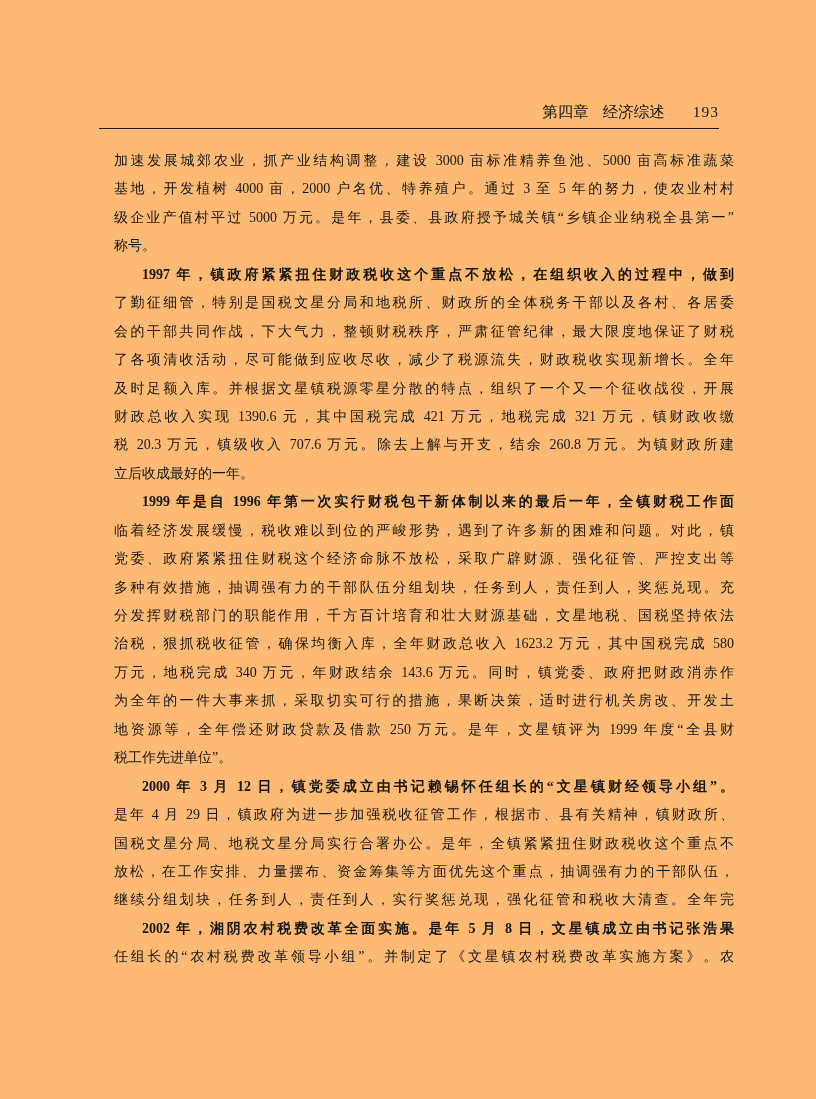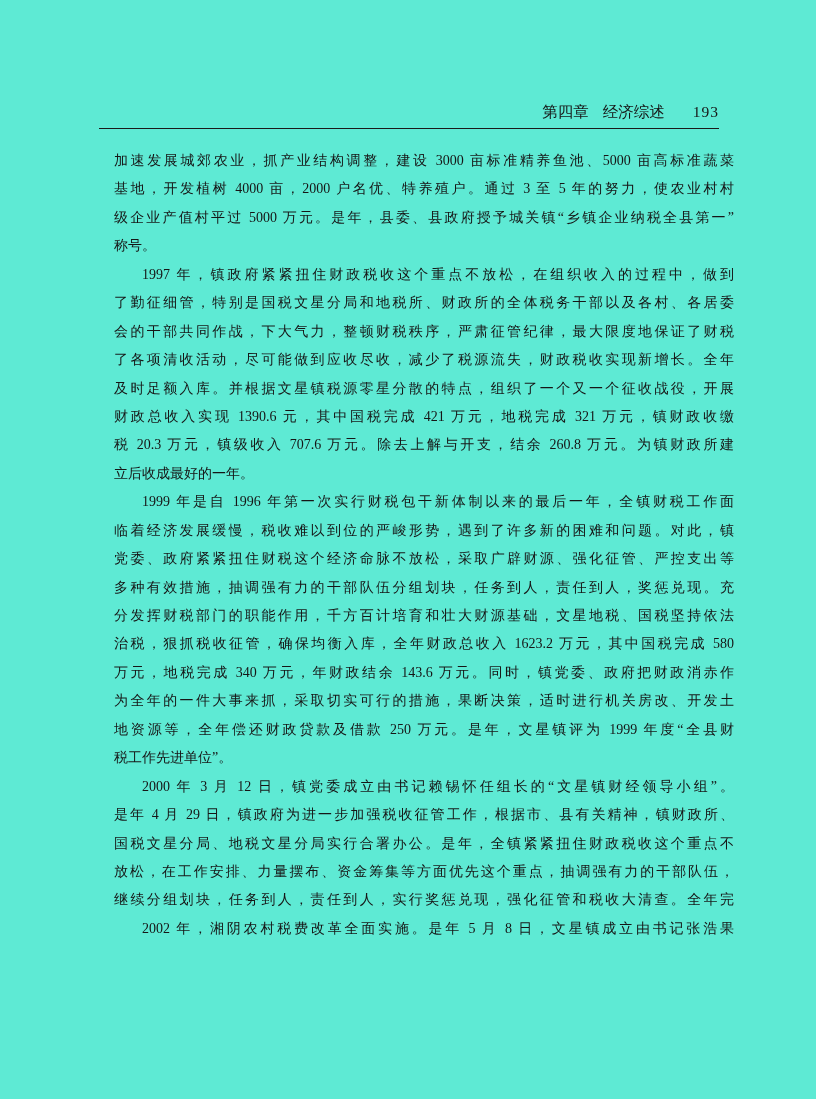--- a/index.html
+++ b/index.html
@@ -4,21 +4,21 @@
 <style>
   html, body {
     margin: 0;
     padding: 0;
     background: #ffffff;
   }
   .page {
     position: relative;
     width: 816px;
     height: 1099px;
-    background: #5eead4;
+    background: #fdba74;
     font-family: "Liberation Serif", serif;
     color: #161616;
     overflow: hidden;
   }
   .running-header {
     position: absolute;
     top: 101px;
     left: 99px;
     width: 620px;
     text-align: right;
@@ -51,20 +51,21 @@
     text-justify: inter-ideograph;
     white-space: normal;
     overflow: hidden;
     height: 28.45px;
   }
   .line.fill {
     text-align-last: justify;
   }
   .line.indent {
     text-indent: 2em;
+    font-weight: bold;
   }
 </style>
 </head>
 <body>
 
 <div class="page">
 
   <div class="running-header">
     <span class="chapter">第四章</span><span class="title">经济综述</span><span class="pagenum">193</span>
   </div>
@@ -102,16 +103,17 @@
       </div>
       <div class="paragraph">
         <div class="line indent fill">2000 年 3 月 12 日，镇党委成立由书记赖锡怀任组长的“文星镇财经领导小组”。</div>
         <div class="line fill">是年 4 月 29 日，镇政府为进一步加强税收征管工作，根据市、县有关精神，镇财政所、</div>
         <div class="line fill">国税文星分局、地税文星分局实行合署办公。是年，全镇紧紧扭住财政税收这个重点不</div>
         <div class="line fill">放松，在工作安排、力量摆布、资金筹集等方面优先这个重点，抽调强有力的干部队伍，</div>
         <div class="line fill">继续分组划块，任务到人，责任到人，实行奖惩兑现，强化征管和税收大清查。全年完</div>
       </div>
       <div class="paragraph">
         <div class="line indent fill">2002 年，湘阴农村税费改革全面实施。是年 5 月 8 日，文星镇成立由书记张浩果</div>
+        <div class="line fill">任组长的“农村税费改革领导小组”。并制定了《文星镇农村税费改革实施方案》。农</div>
       </div>
     </div>
 
 </div>
 
 </body></html>

